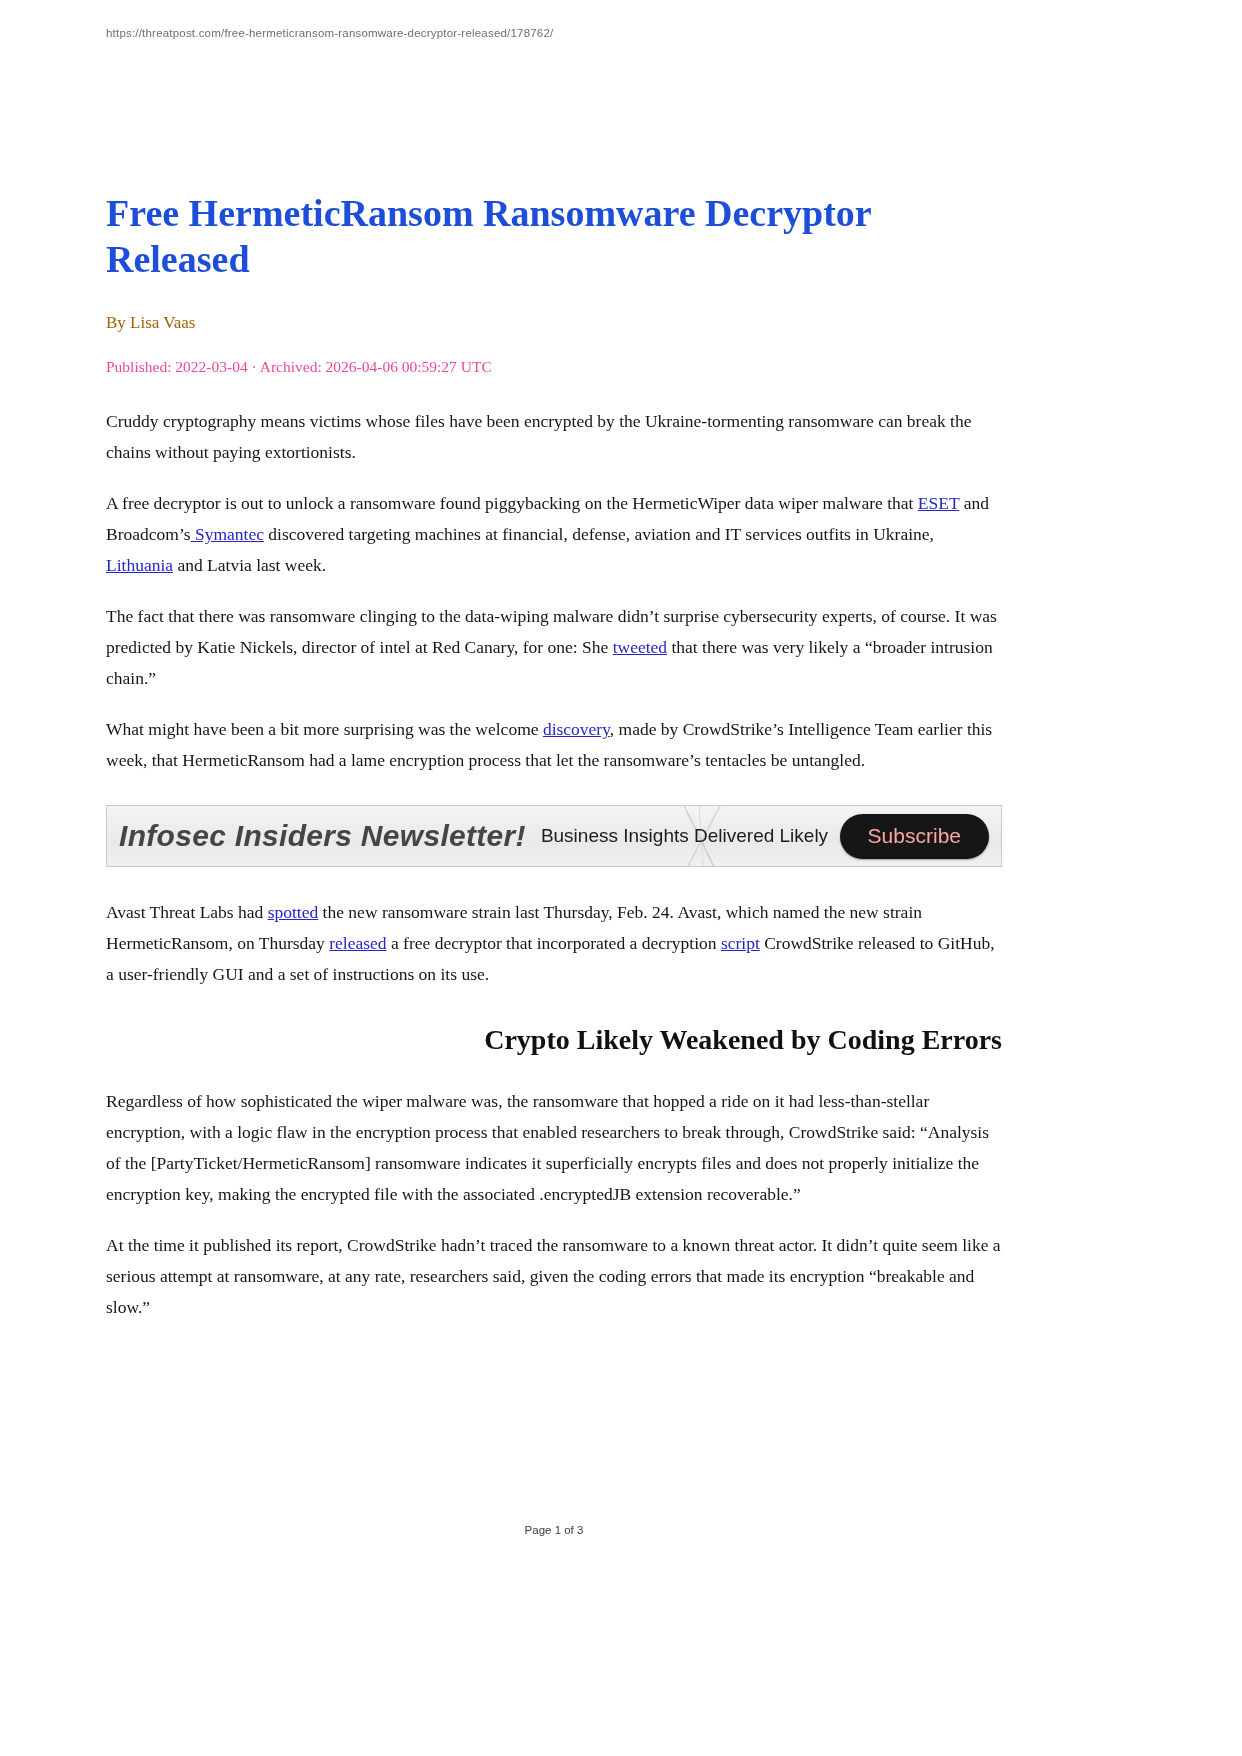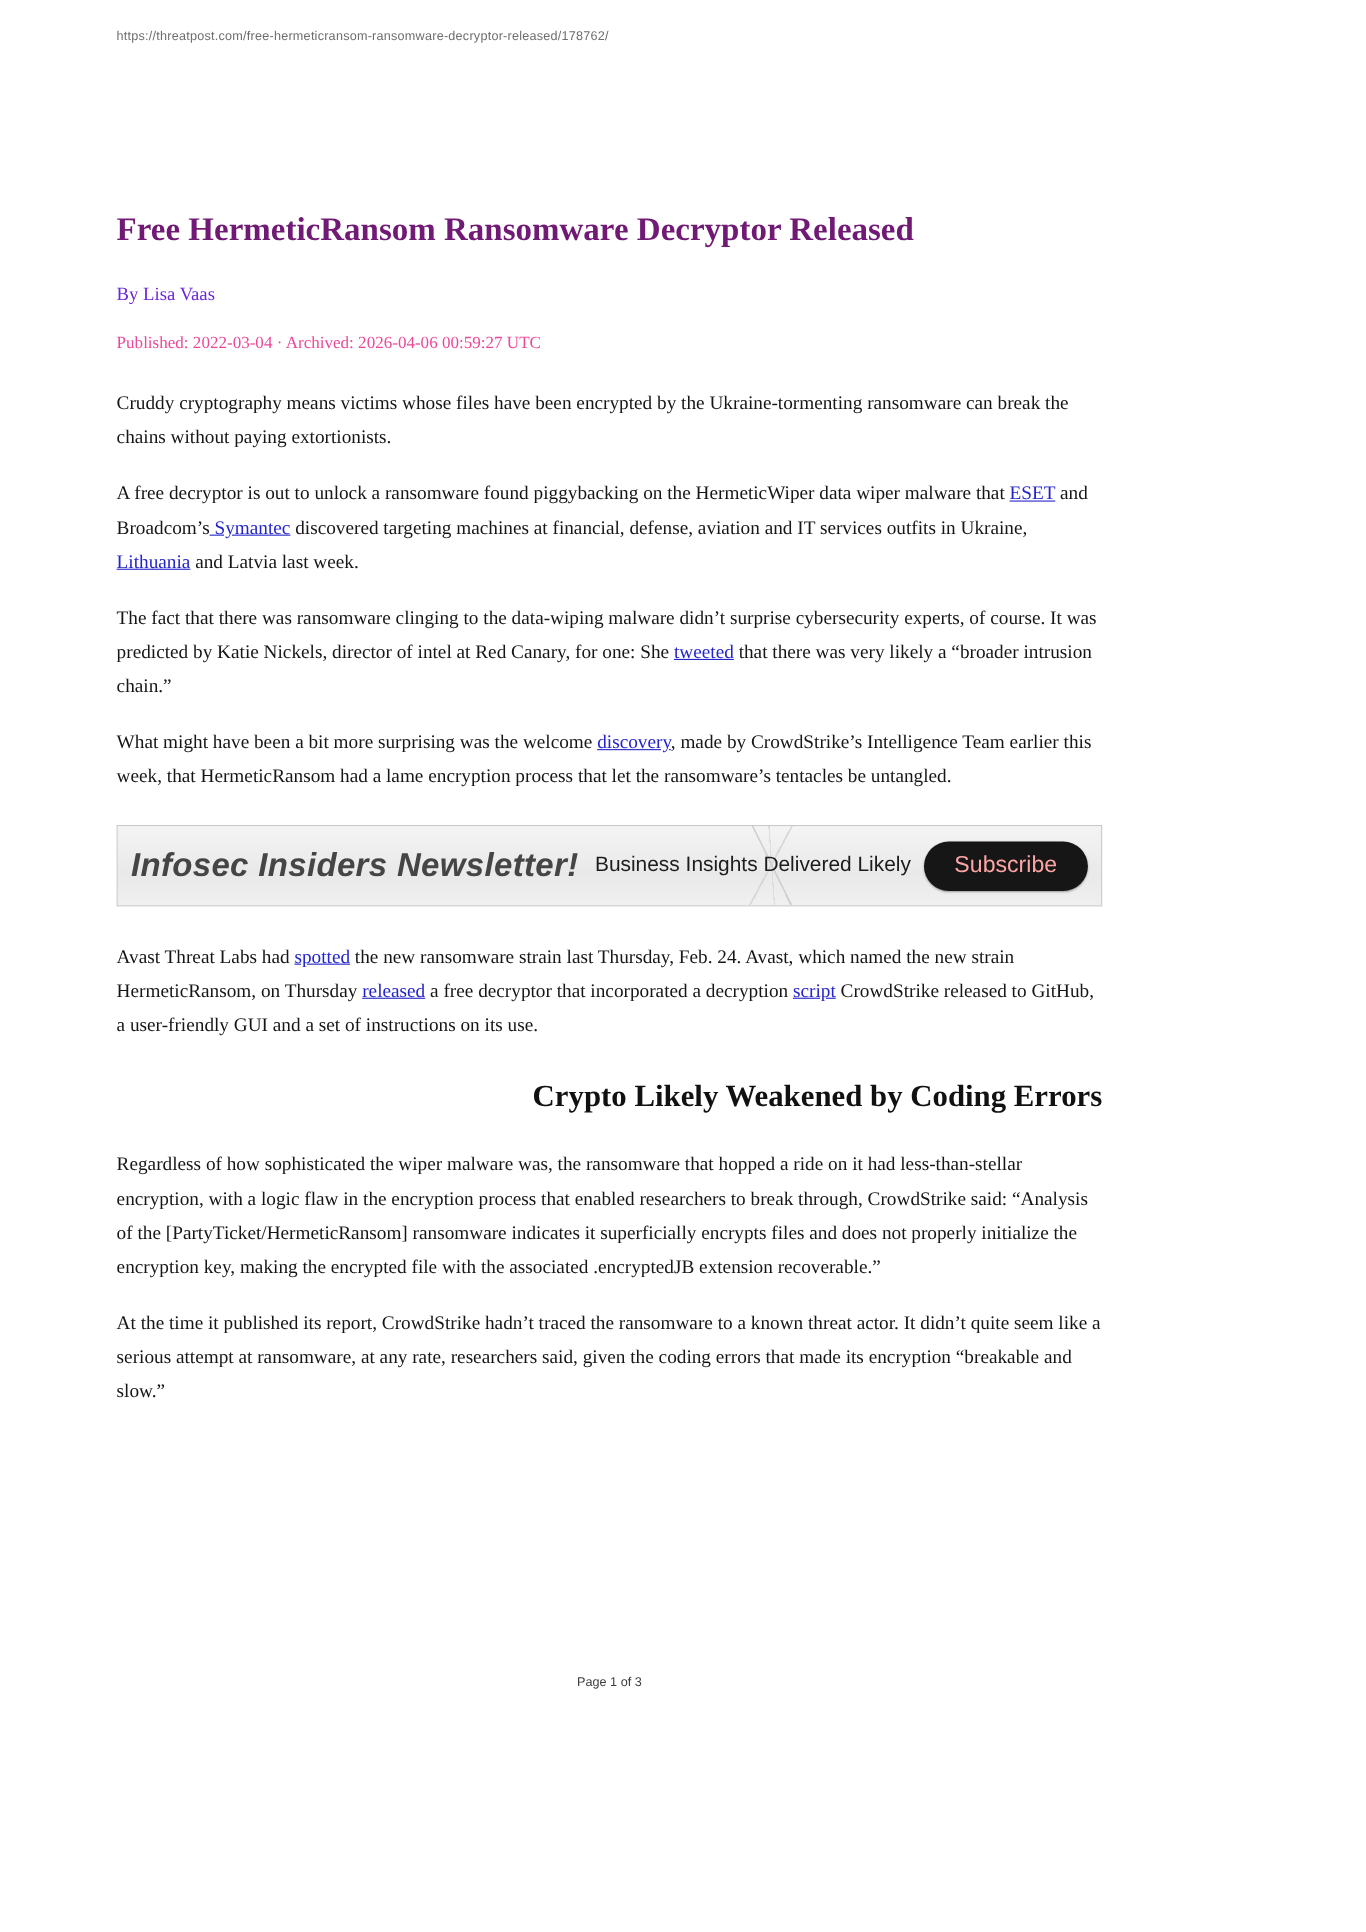--- a/index.html
+++ b/index.html
@@ -26,29 +26,29 @@
     color:var(--muted,#6e6e6e);
     letter-spacing:.2px;
   }
   .content {
     position:absolute;
     left:106px; top:0;
     width:896px;
   }
   .title {
     margin-top:191px;
-    font-size:30px;
+    font-size:38px;
     line-height:1.2;
     font-weight:bold;
-    color:#701a75;
+    color:#1d4ed8;
   }
   .byline {
     margin-top:31px;
     font-size:17px;
-    color:#6d28d9;
+    color:#a16207;
   }
   .meta {
     margin-top:25px;
     font-size:15.5px;
     color:#ec4899;
   }
   .para {
     margin-top:30px;
     font-size:17.5px;
     line-height:31px;
@@ -64,21 +64,21 @@
     margin-top:34px;
     margin-bottom:6px;
     font-size:28px;
     font-weight:bold;
     color:#111111;
     text-align:right;
   }
   .banner {
     position:relative;
     margin:29px 0 13px 0;
-    height:74px;
+    height:62px;
     background:linear-gradient(180deg,#f4f4f4 0%,#e9e9e9 60%,#f0f0f0 100%);
     border:1px solid #c9c9c9;
     display:flex;
     align-items:center;
     padding:0 12px 0 12px;
     overflow:hidden;
     font-family:"Liberation Sans","DejaVu Sans",sans-serif;
   }
   .banner-deco {
     position:absolute;

